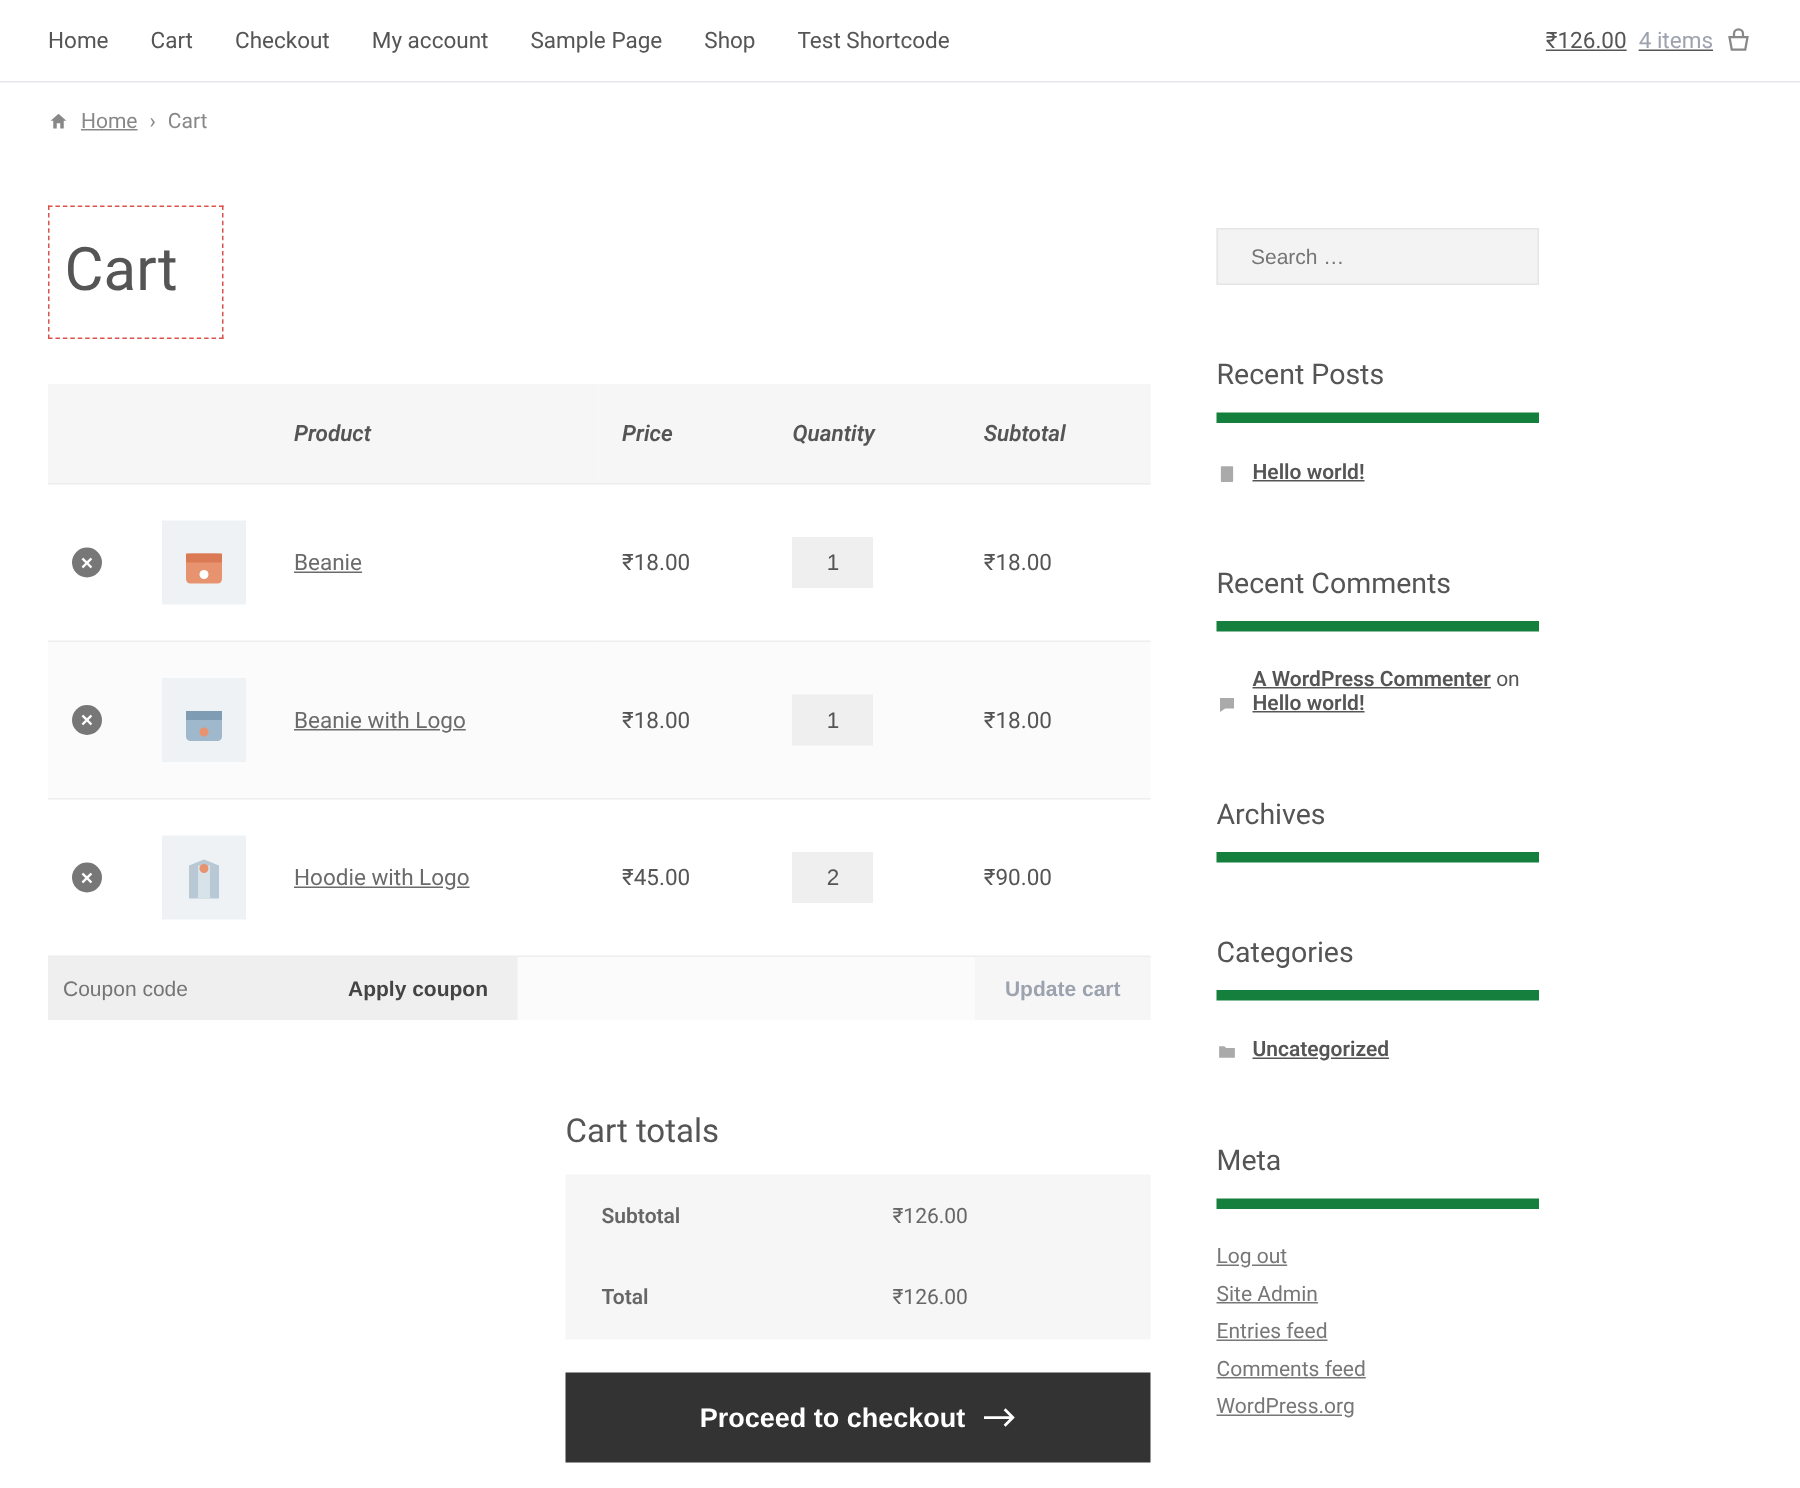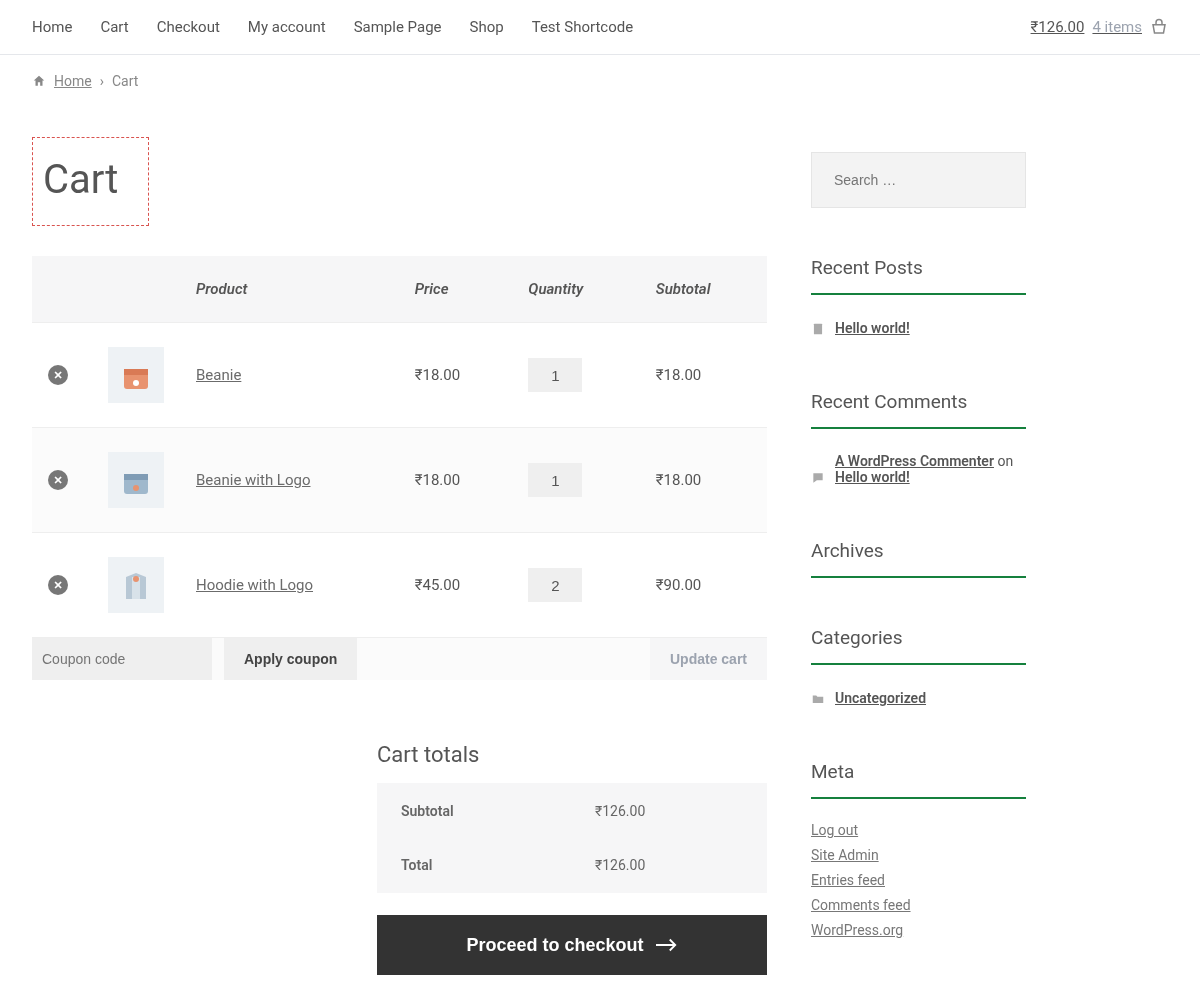--- a/index.html
+++ b/index.html
@@ -28,40 +28,40 @@
 .cart-table thead th { background: #f6f6f7; color: #555; text-align: left; padding: 24px 16px; font-weight: 600; font-size: 15px; font-style: italic; }
 .cart-table tbody tr { border-top: 1px solid #eee; }
 .cart-table tbody tr:nth-child(even) { background: #fbfbfb; }
 .cart-table td { padding: 24px 16px; vertical-align: middle; font-size: 15px; color: #555; }
 .remove-btn { width: 20px; height: 20px; border-radius: 50%; background: #777; color: #fff; display: flex; align-items: center; justify-content: center; font-size: 11px; font-weight: bold; cursor: pointer; text-decoration: none; }
 .thumb { width: 56px; height: 56px; background: #eef2f5; display: flex; align-items: center; justify-content: center; }
 .thumb svg { width: 40px; height: 40px; }
 .product-link { color: #6b6b6b; text-decoration: underline; }
 .qty-input { width: 54px; height: 34px; background: #efefef; border: none; text-align: center; font-size: 15px; color: #555; }
 
-.actions-row { display: flex; gap: 12px; }
+.actions-row { display: flex; gap: 0; }
 .coupon-input { width: 180px; height: 42px; background: #efefef; border: none; padding: 0 10px; font-size: 14px; color: #666; }
 .btn { height: 42px; padding: 0 20px; border: none; background: #efefef; color: #444; font-weight: 600; font-size: 14px; cursor: pointer; }
 .btn-update { margin-left: auto; color: #9ca3af; background: #f6f6f7; }
 
 .cart-totals { margin-top: 62px; margin-left: 345px; }
 .cart-totals h2 { font-size: 22px; font-weight: 400; color: #555; margin-bottom: 16px; }
 .totals-table { width: 100%; background: #f6f6f7; }
 .totals-table tr { }
 .totals-table th, .totals-table td { padding: 18px 22px; text-align: left; font-size: 14px; color: #666; }
 .totals-table th { font-weight: 600; width: 50%; }
 .checkout-btn { display: flex; align-items: center; justify-content: center; gap: 12px; width: 100%; height: 60px; background: #333; color: #fff; font-size: 18px; font-weight: 600; margin-top: 22px; border: none; cursor: pointer; }
 .arrow-icon { width: 22px; height: 14px; fill: #fff; }
 
-.search-box { width: 100%; height: 56px; background: #f3f3f3; border: 1px solid #e5e5e5; display: flex; align-items: center; padding: 0 12px; gap: 10px; margin-top: 15px; }
+.search-box { width: 100%; height: 38px; background: #f3f3f3; border: 1px solid #e5e5e5; display: flex; align-items: center; padding: 0 12px; gap: 10px; margin-top: 15px; }
 .search-box input { border: none; background: transparent; flex: 1; font-size: 14px; color: #777; outline: none; }
 .search-icon { width: 14px; height: 14px; fill: #999; }
 
 .widget { margin-top: 48px; }
-.widget h3 { font-size: 19px; font-weight: 400; color: #555; padding-bottom: 14px; border-bottom: 2px solid #15803d; margin-bottom: 18px; }
+.widget h3 { font-size: 19px; font-weight: 400; color: #555; padding-bottom: 14px; border-bottom: 7px solid #15803d; margin-bottom: 18px; }
 .widget-list { list-style: none; }
 .widget-list li { padding: 6px 0; font-size: 14px; color: #555; display: flex; gap: 10px; align-items: flex-end; }
 .widget-list a { color: #555; font-weight: 600; text-decoration: underline; }
 .li-icon { width: 14px; height: 14px; fill: #aaa; flex-shrink: 0; margin-top: 3px; }
 .meta-list { list-style: none; }
 .meta-list li { padding: 3px 0; }
 .meta-list a { font-size: 14px; color: #777; text-decoration: underline; }
 .flex-wrap-text { flex: 1; }
 </style>
 </head>

